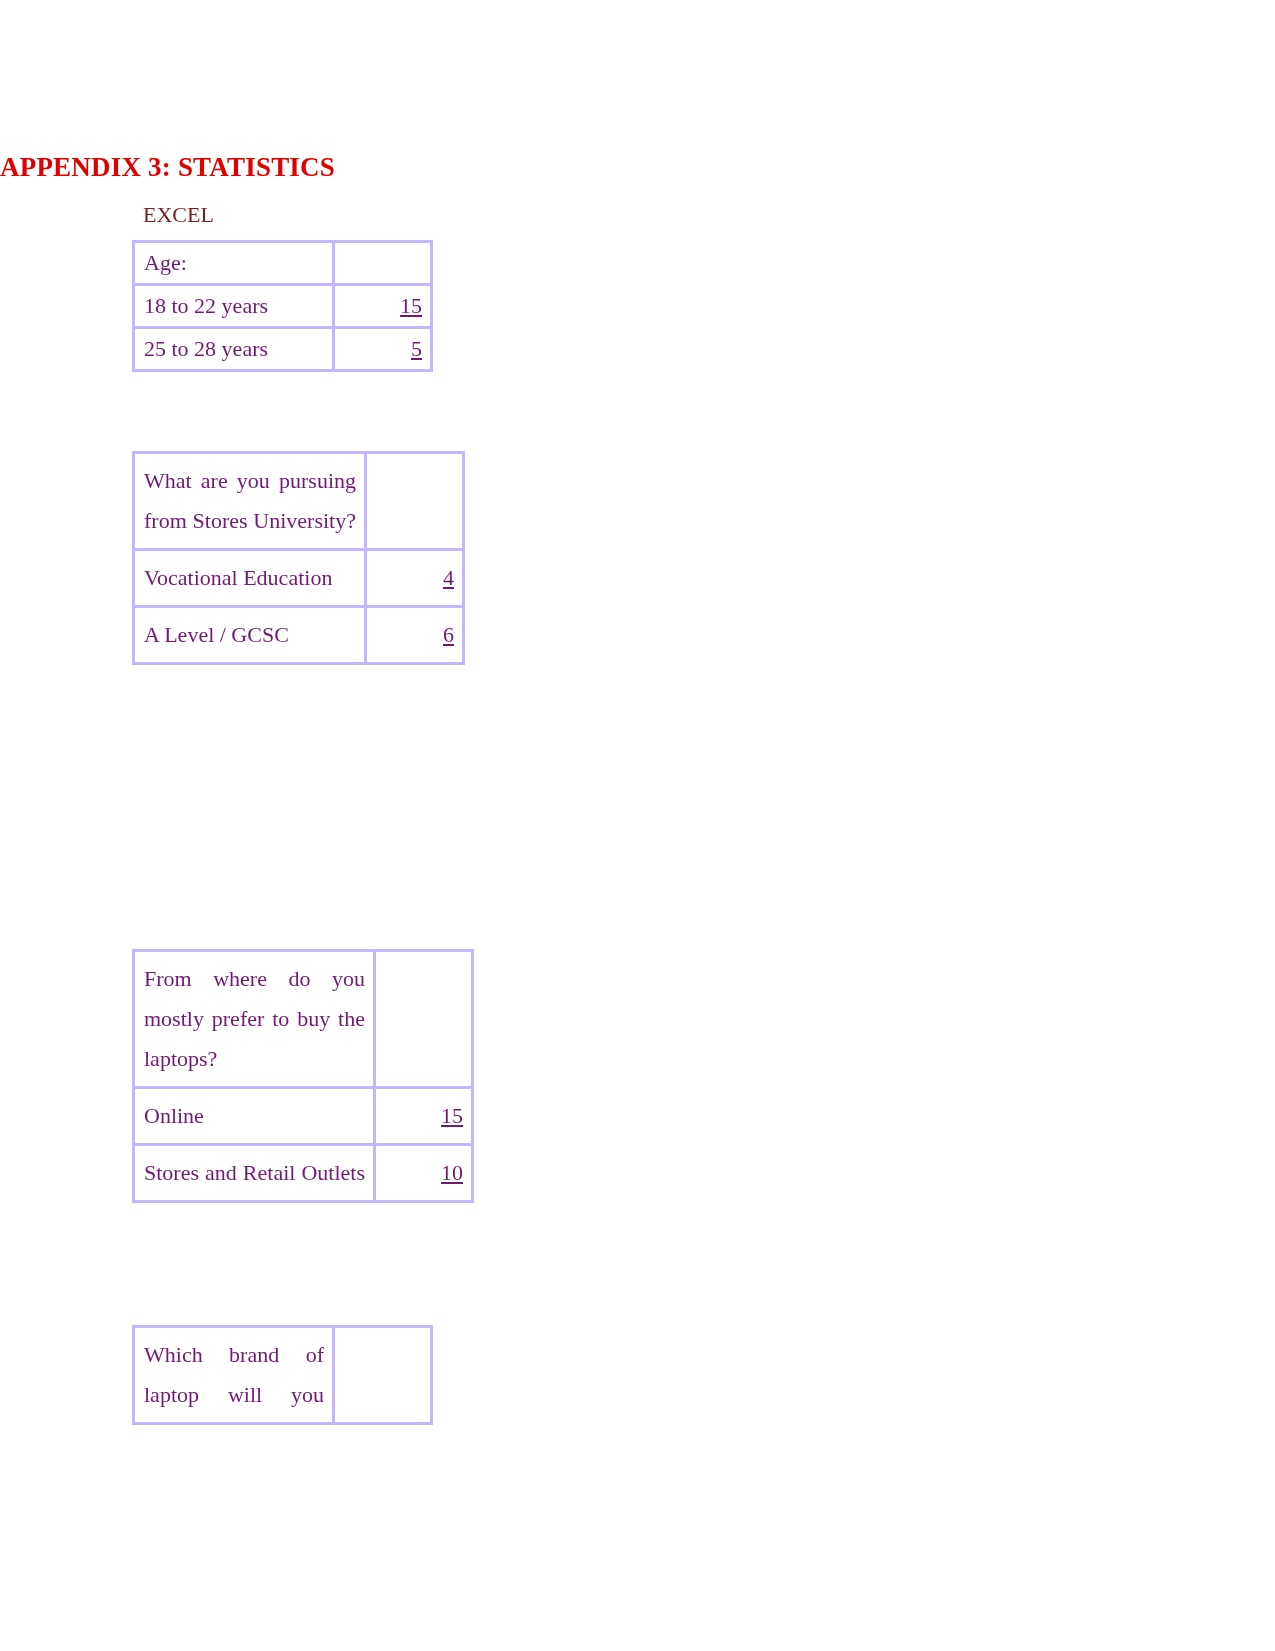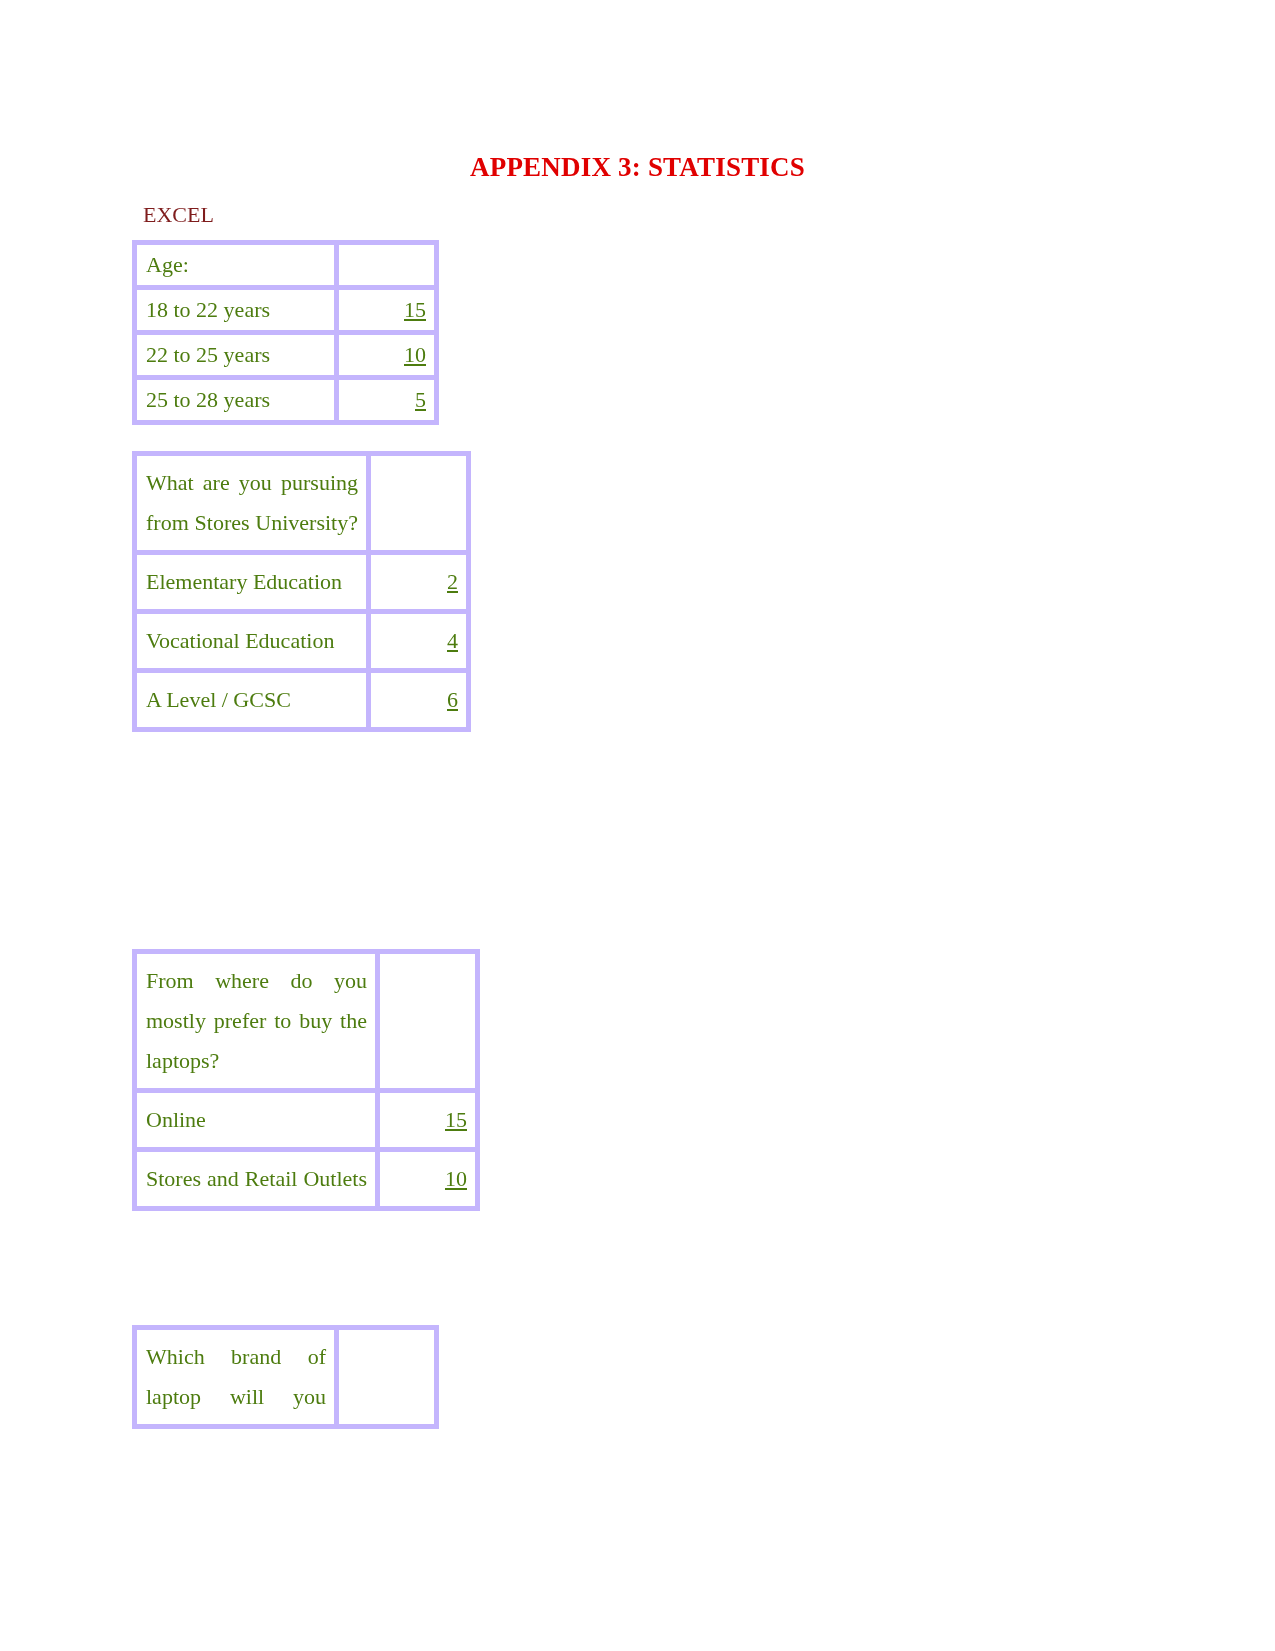--- a/index.html
+++ b/index.html
@@ -21,21 +21,21 @@
     height: 1651px;
     background: #ffffff;
   }
 
   
   .doc-title {
     position: absolute;
     left: 0;
     top: 152px;
     width: 1275px;
-    text-align: center;
+    text-align: left;
     font-size: 27px;
     font-weight: bold;
     color: #e00000;
     letter-spacing: 0.2px;
   }
 
   
   .excel-label {
     position: absolute;
     left: 143px;
@@ -46,26 +46,26 @@
 
   
   table.stat-table {
     position: absolute;
     border-collapse: collapse;
     table-layout: fixed;
     font-size: 22px;
     color: #ee1111;
   }
   table.stat-table td {
-    border: 5px solid #c4b5fd;
+    border: 3px solid #c4b5fd;
     vertical-align: top;
     padding: 7px 8px 7px 9px;
     line-height: 40px;
     font-size: 22px;
-    color: #4d7c0f;
+    color: #701a75;
   }
   td.justify {
     text-align: justify;
     text-align-last: justify;
   }
   td.plain {
     text-align: left;
   }
   td.num {
     text-align: right;
@@ -119,39 +119,31 @@
     <tbody>
       <tr>
         <td class="c1 plain">Age:</td>
         <td class="c2 blank"></td>
       </tr>
       <tr>
         <td class="c1 plain">18 to 22 years</td>
         <td class="c2 num">15</td>
       </tr>
       <tr>
-        <td class="c1 plain">22 to 25 years</td>
-        <td class="c2 num">10</td>
-      </tr>
-      <tr>
         <td class="c1 plain">25 to 28 years</td>
         <td class="c2 num">5</td>
       </tr>
     </tbody>
   </table>
 
   <table class="stat-table" id="table-pursuing">
     <tbody>
       <tr>
         <td class="c1 justify">What are you pursuing from Stores University?</td>
         <td class="c2 blank"></td>
-      </tr>
-      <tr>
-        <td class="c1 plain">Elementary Education</td>
-        <td class="c2 num">2</td>
       </tr>
       <tr>
         <td class="c1 plain">Vocational Education</td>
         <td class="c2 num">4</td>
       </tr>
       <tr>
         <td class="c1 plain">A Level / GCSC</td>
         <td class="c2 num">6</td>
       </tr>
     </tbody>

